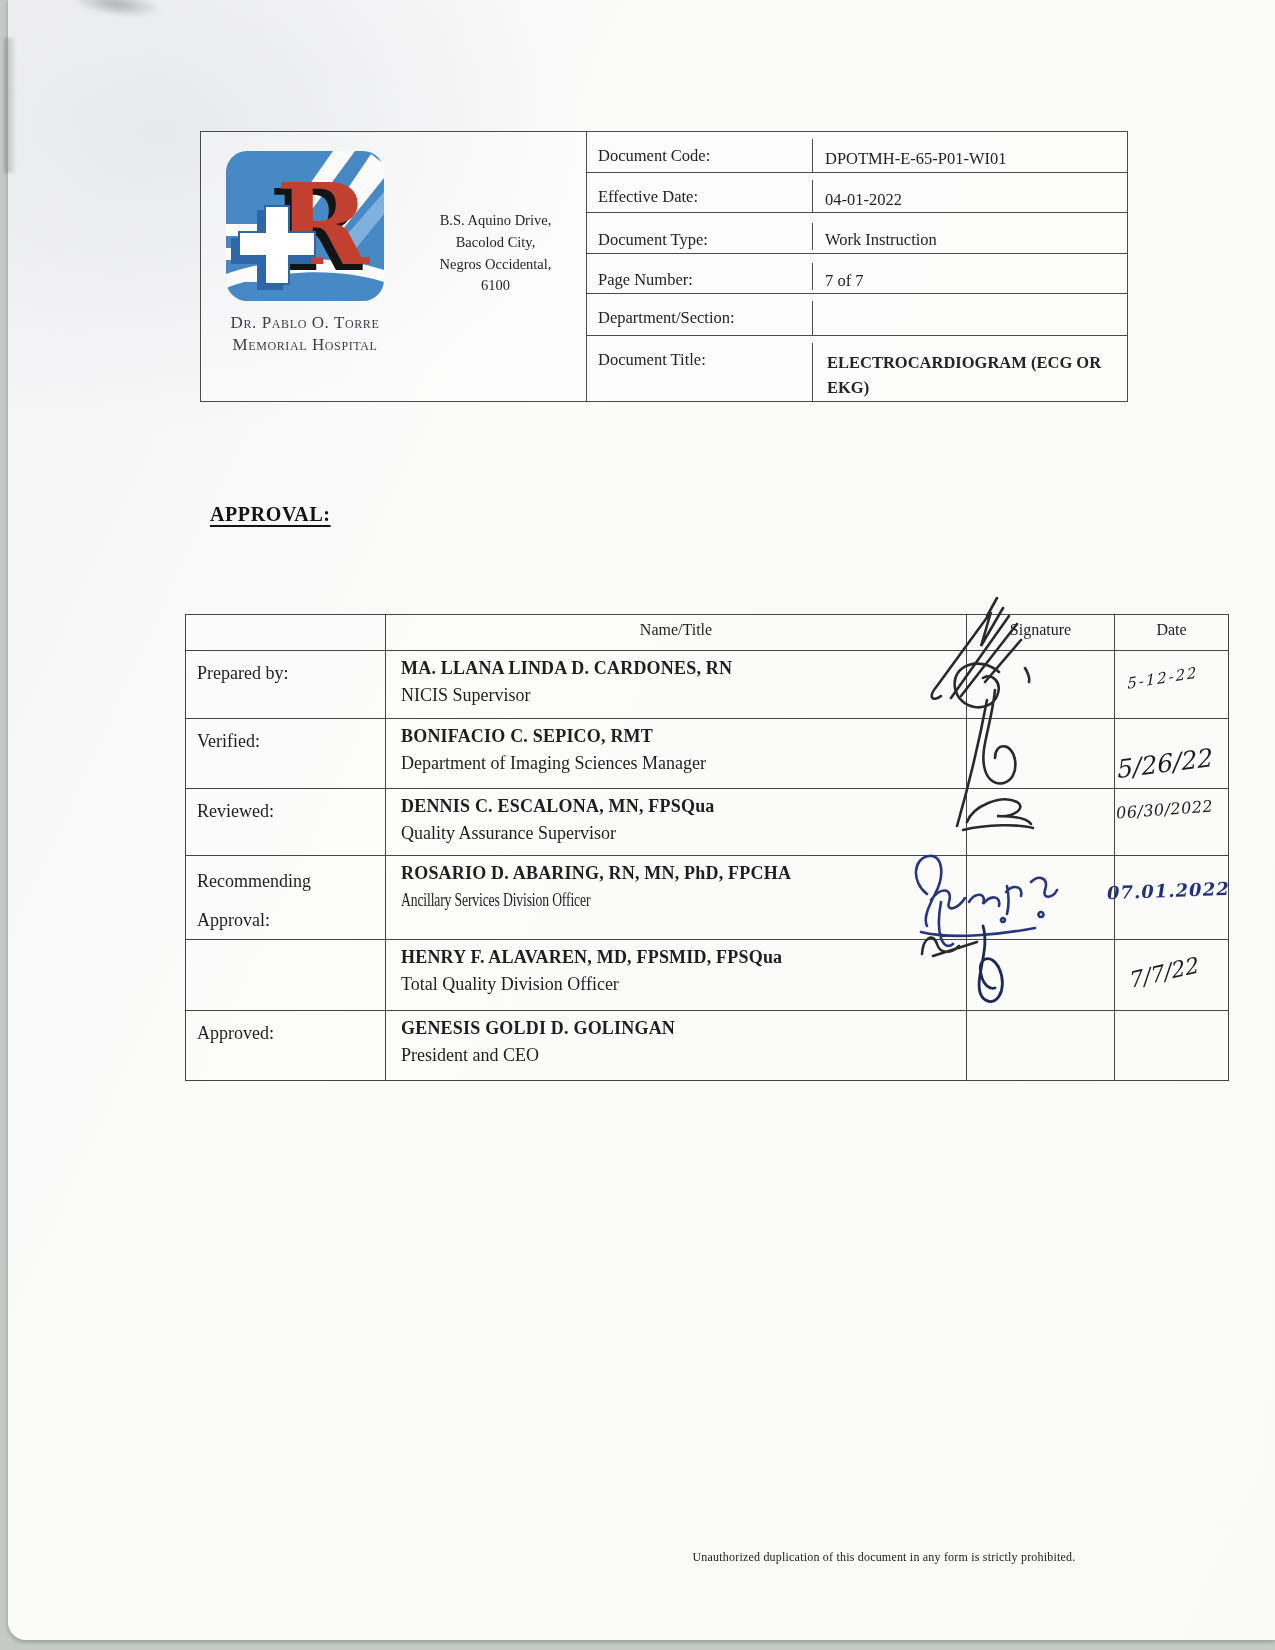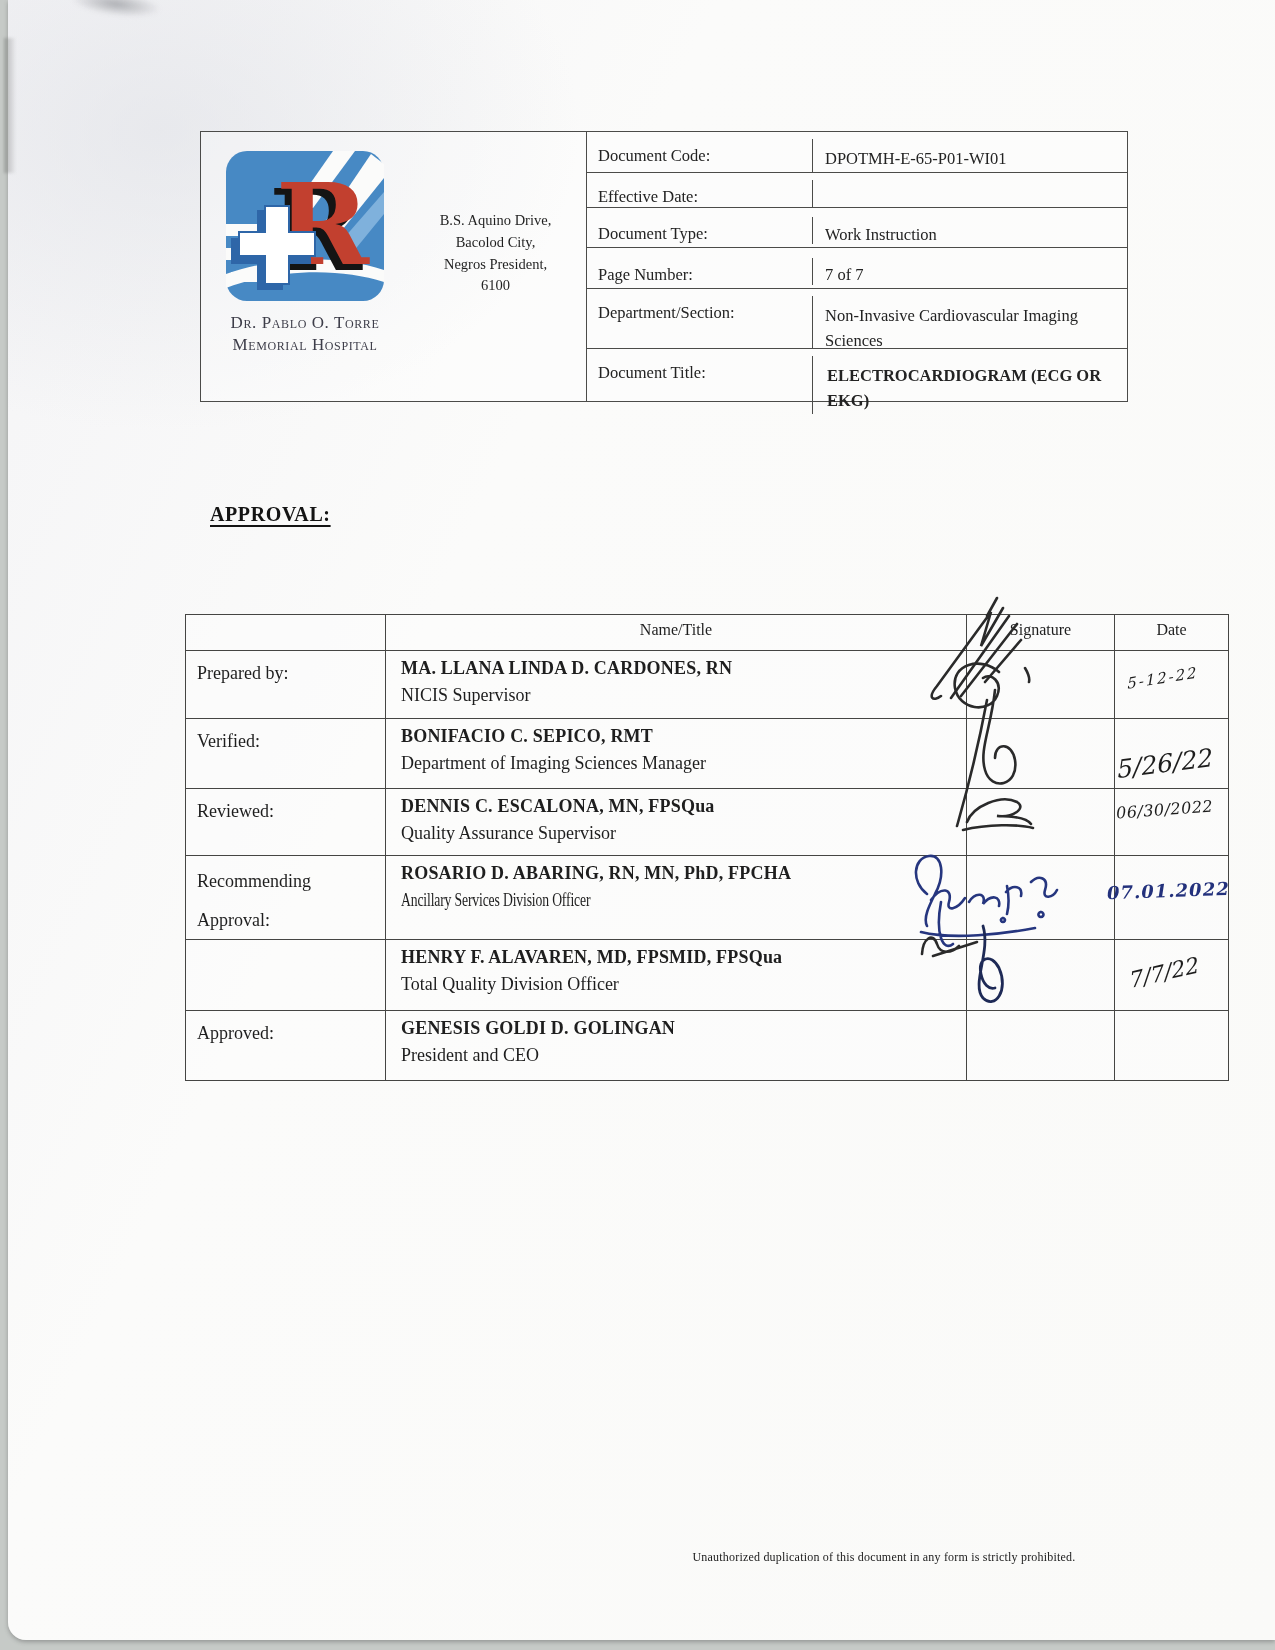--- a/index.html
+++ b/index.html
@@ -149,43 +149,43 @@
           </g>
         </svg>
         <div class="hosp-name">
           <span>Dr. Pablo O. Torre</span>
           <span>Memorial Hospital</span>
         </div>
       </div>
       <div class="address-col">
         <div>B.S. Aquino Drive,</div>
         <div>Bacolod City,</div>
-        <div>Negros President,</div>
+        <div>Negros Occidental,</div>
         <div>6100</div>
       </div>
     </div>
     <div class="hfields">
       <div class="hrow hrow-1">
         <div class="hlabel">Document Code:</div>
         <div class="hvalue">DPOTMH-E-65-P01-WI01</div>
       </div>
       <div class="hrow hrow-2">
         <div class="hlabel">Effective Date:</div>
+        <div class="hvalue">04-01-2022</div>
       </div>
       <div class="hrow hrow-3">
         <div class="hlabel">Document Type:</div>
         <div class="hvalue">Work Instruction</div>
       </div>
       <div class="hrow hrow-4">
         <div class="hlabel">Page Number:</div>
         <div class="hvalue">7 of 7</div>
       </div>
       <div class="hrow hrow-5">
         <div class="hlabel">Department/Section:</div>
-        <div class="hvalue">Non-Invasive Cardiovascular Imaging Sciences</div>
       </div>
       <div class="hrow hrow-title">
         <div class="hlabel">Document Title:</div>
         <div class="hvalue">ELECTROCARDIOGRAM (ECG OR EKG)</div>
       </div>
     </div>
   </div>
 
   <h2 class="approval-heading">APPROVAL:</h2>
 

